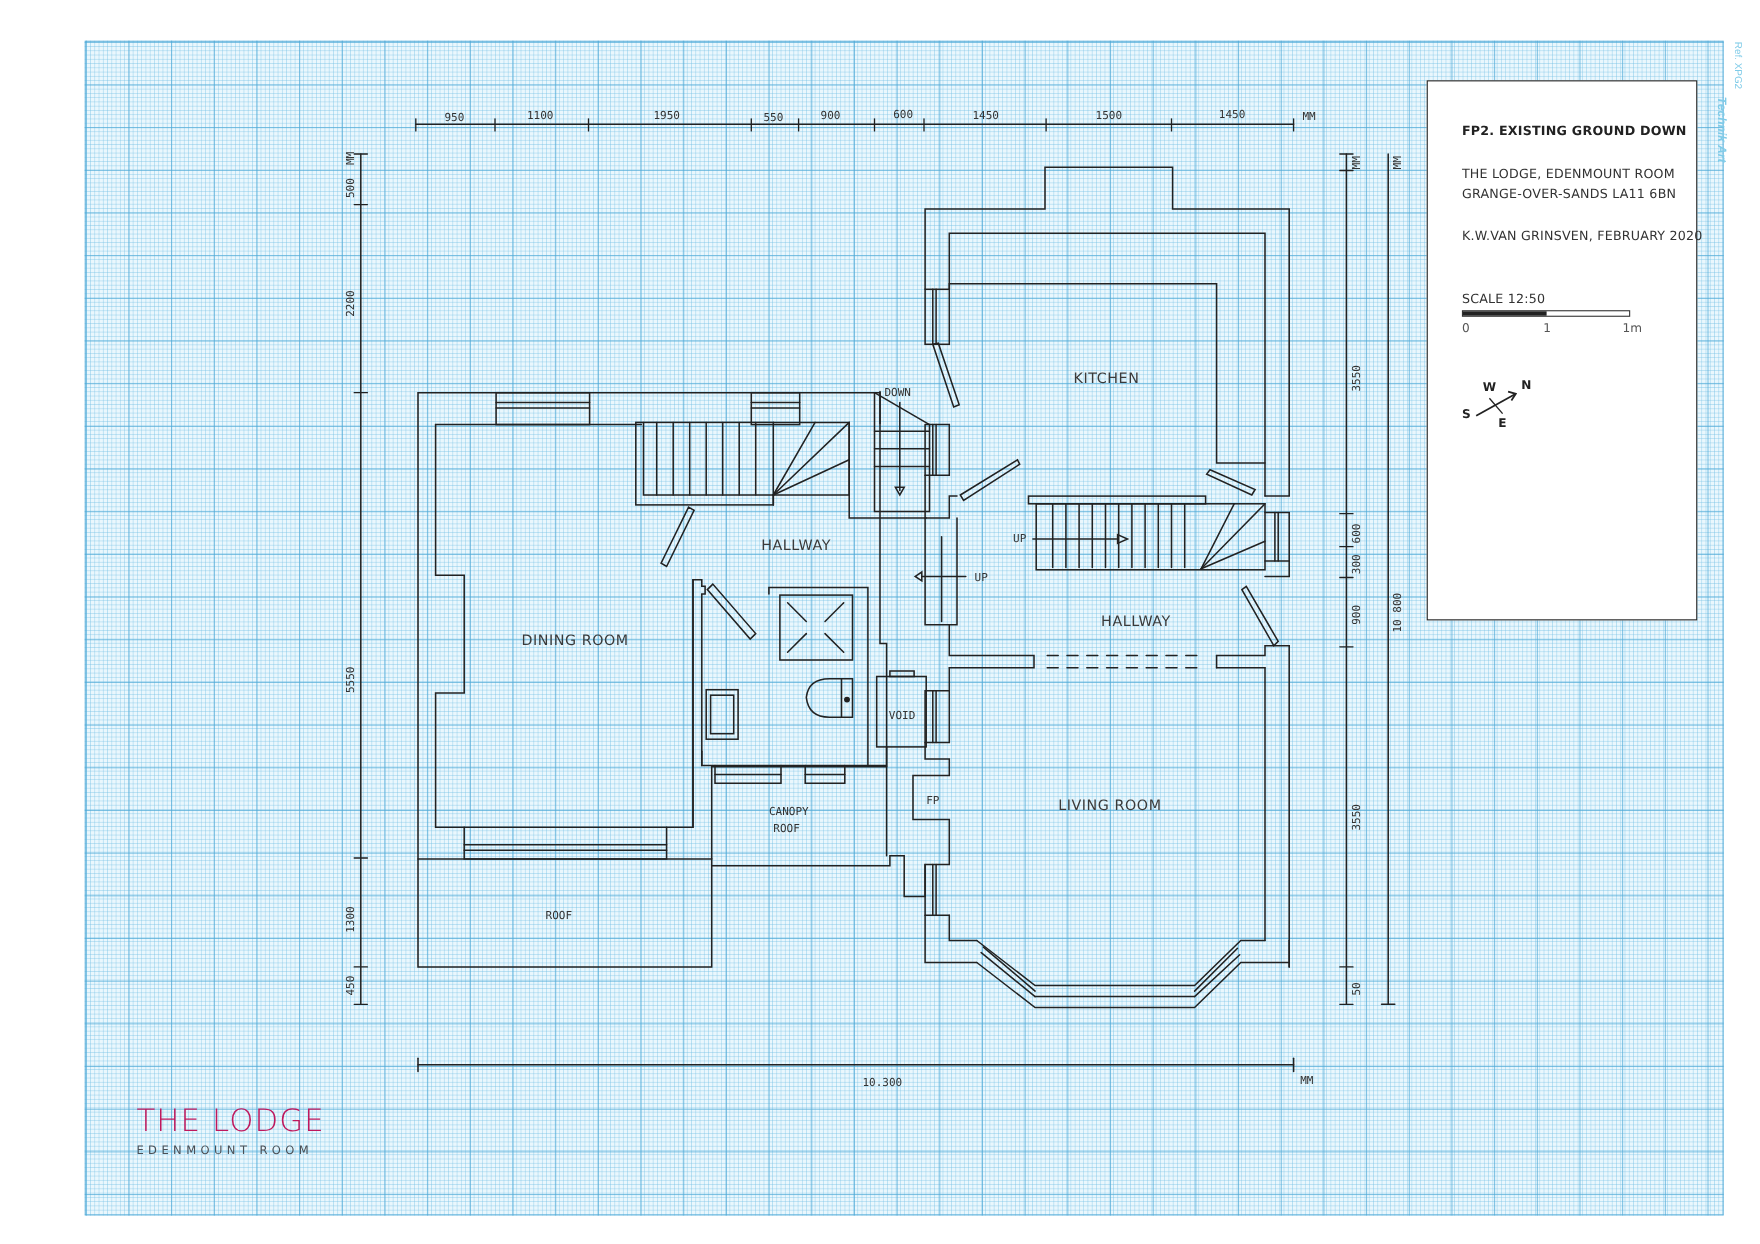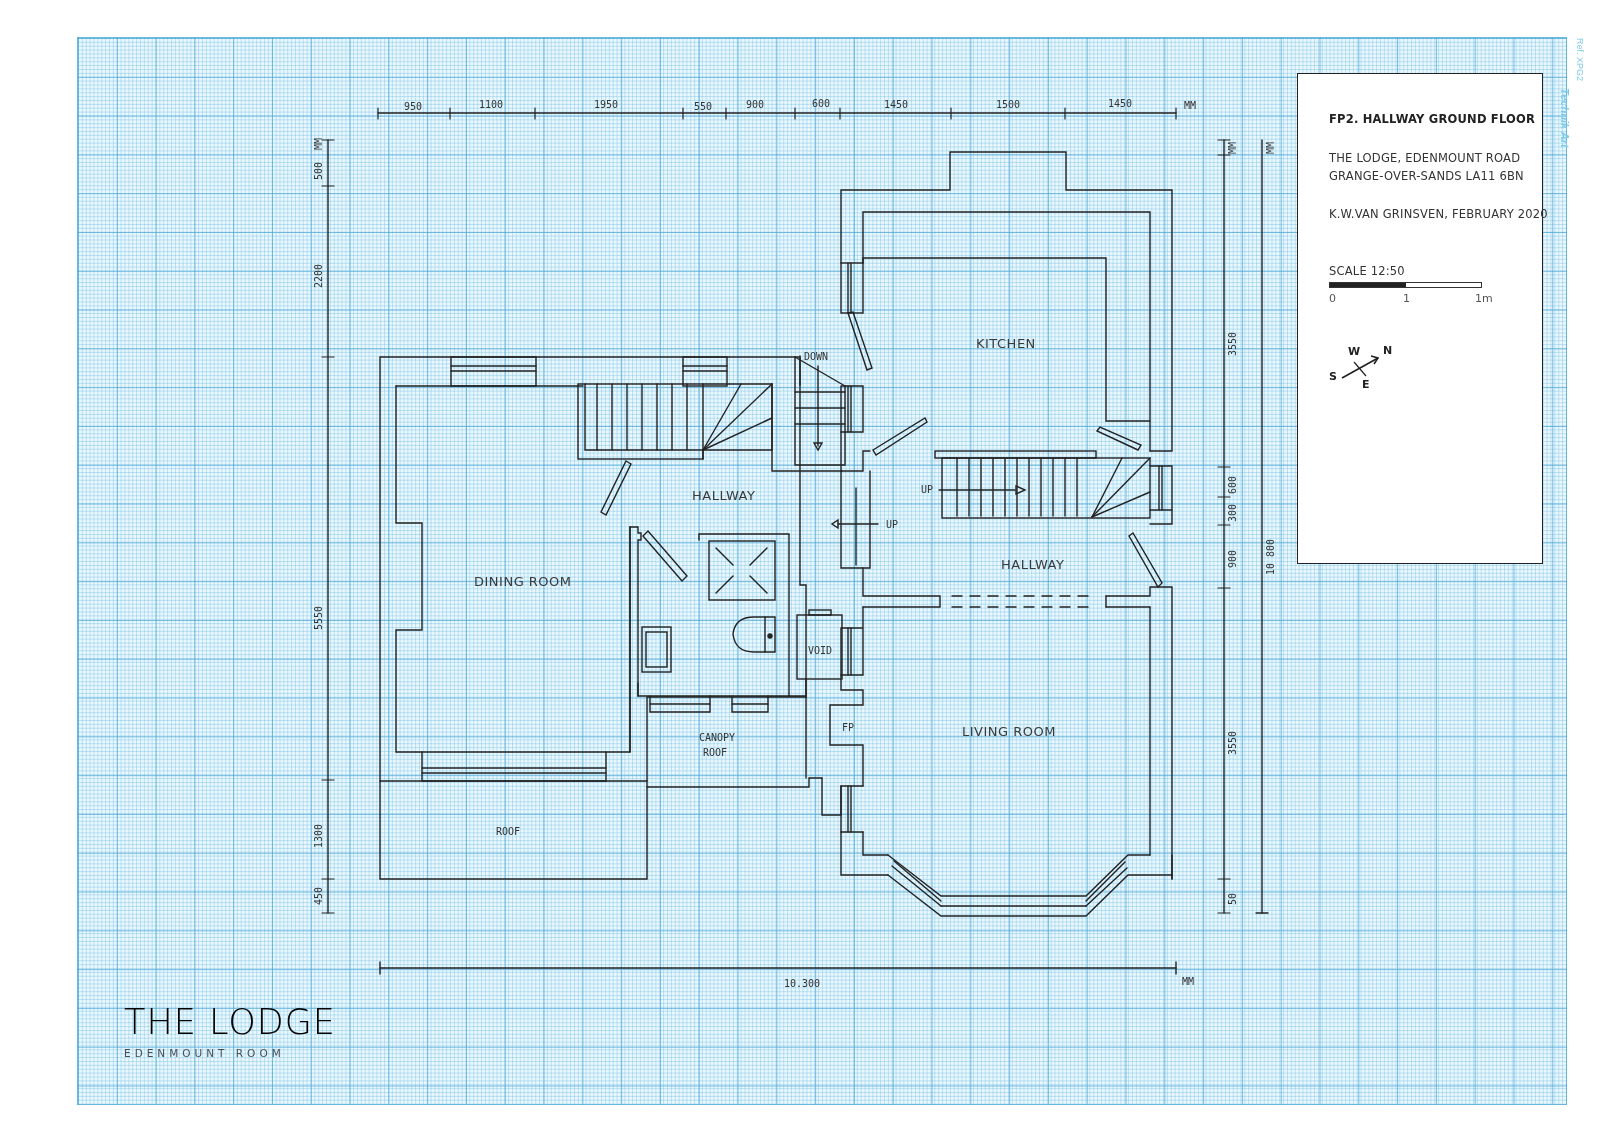--- a/index.html
+++ b/index.html
@@ -26,21 +26,21 @@
   }
   .tb-line { position: absolute; left: 31px; font-family: "DejaVu Sans", sans-serif; color: #333; font-size: 11.5px; letter-spacing: 0.2px; white-space: nowrap; }
   .tb-title { font-weight: bold; color: #222; font-size: 11.5px; }
   .scalebar { position: absolute; left: 31px; top: 208px; width: 153px; height: 6px; border: 1.3px solid #333; box-sizing: border-box; background: #fff; }
   .scalebar .fill { position: absolute; left: 0; top: 0; bottom: 0; width: 50%; background: #222; }
   .scale-tick { position: absolute; top: 218px; font-family: "DejaVu Sans", sans-serif; font-size: 11px; color: #555; }
   .compass { position: absolute; left: 28px; top: 268px; width: 70px; height: 50px; }
   .brand { position: absolute; left: 1557px; top: 36px; width: 40px; height: 140px; }
   .brand span { position: absolute; transform: rotate(90deg); transform-origin: left top; white-space: nowrap; font-family: "Liberation Sans", sans-serif; color: #7fcbe8; }
   .logo { position: absolute; left: 124px; top: 1005px; }
-  .logo-title { font-family: "DejaVu Sans", sans-serif; font-size: 35px; color: #000000; letter-spacing: 1px; font-weight: 300; line-height: 1; }
+  .logo-title { font-family: "DejaVu Sans", sans-serif; font-size: 28px; color: #be185d; letter-spacing: 1px; font-weight: 300; line-height: 1; }
   .logo-sub { font-family: "DejaVu Sans", sans-serif; font-size: 10.5px; color: #4a4f55; letter-spacing: 4px; margin-top: 7px; }
 </style>
 </head>
 <body>
 
 <div class="sheet">
   <div class="grid-paper"></div>
 
   <svg class="plan" width="1600" height="1131" viewBox="0 0 1600 1131" fill="none" stroke="#222" stroke-width="1.4" stroke-linecap="round">
 
@@ -310,22 +310,22 @@
       <text class="dim-label" x="496" y="835">ROOF</text>
       <text class="dim-label" x="808" y="654">VOID</text>
       <text class="dim-label" x="842" y="731">FP</text>
       <text class="dim-label" x="804" y="360">DOWN</text>
       <text class="dim-label" x="886" y="528">UP</text>
       <text class="dim-label" x="921" y="493">UP</text>
     </g>
   </svg>
 
   <div class="title-block">
-    <div class="tb-line tb-title" style="top:38px;">FP2. HALLWAY GROUND FLOOR</div>
-    <div class="tb-line" style="top:77px;">THE LODGE, EDENMOUNT ROAD</div>
+    <div class="tb-line tb-title" style="top:38px;">FP2. EXISTING GROUND DOWN</div>
+    <div class="tb-line" style="top:77px;">THE LODGE, EDENMOUNT ROOM</div>
     <div class="tb-line" style="top:95px;">GRANGE-OVER-SANDS LA11 6BN</div>
     <div class="tb-line" style="top:133px;">K.W.VAN GRINSVEN, FEBRUARY 2020</div>
     <div class="tb-line" style="top:190px;">SCALE 12:50</div>
     <div class="scalebar">
         <div class="fill"></div>
       </div>
     <div class="scale-tick" style="left:31px;">0</div>
     <div class="scale-tick" style="left:105px;">1</div>
     <div class="scale-tick" style="left:177px;">1m</div>
     <svg class="compass" viewBox="0 0 70 50">

